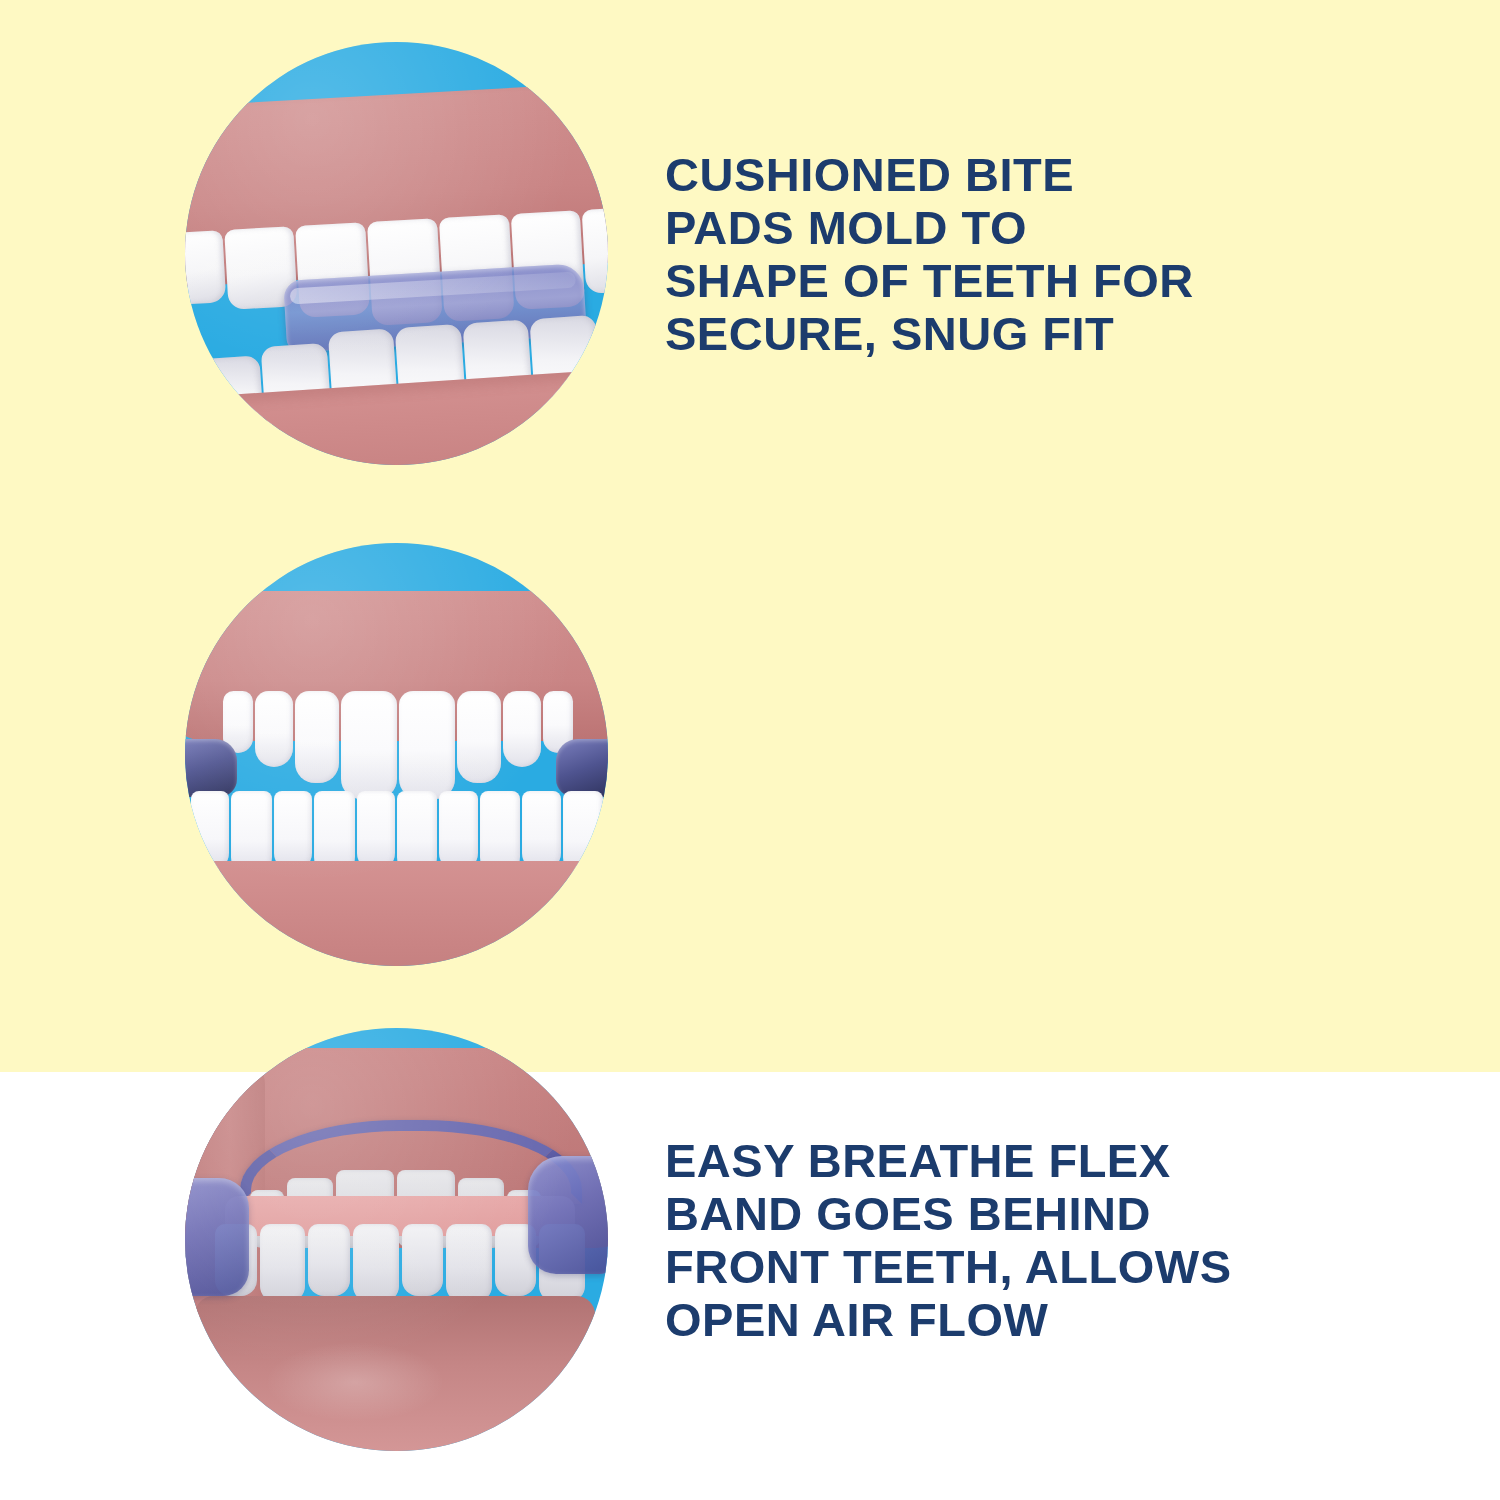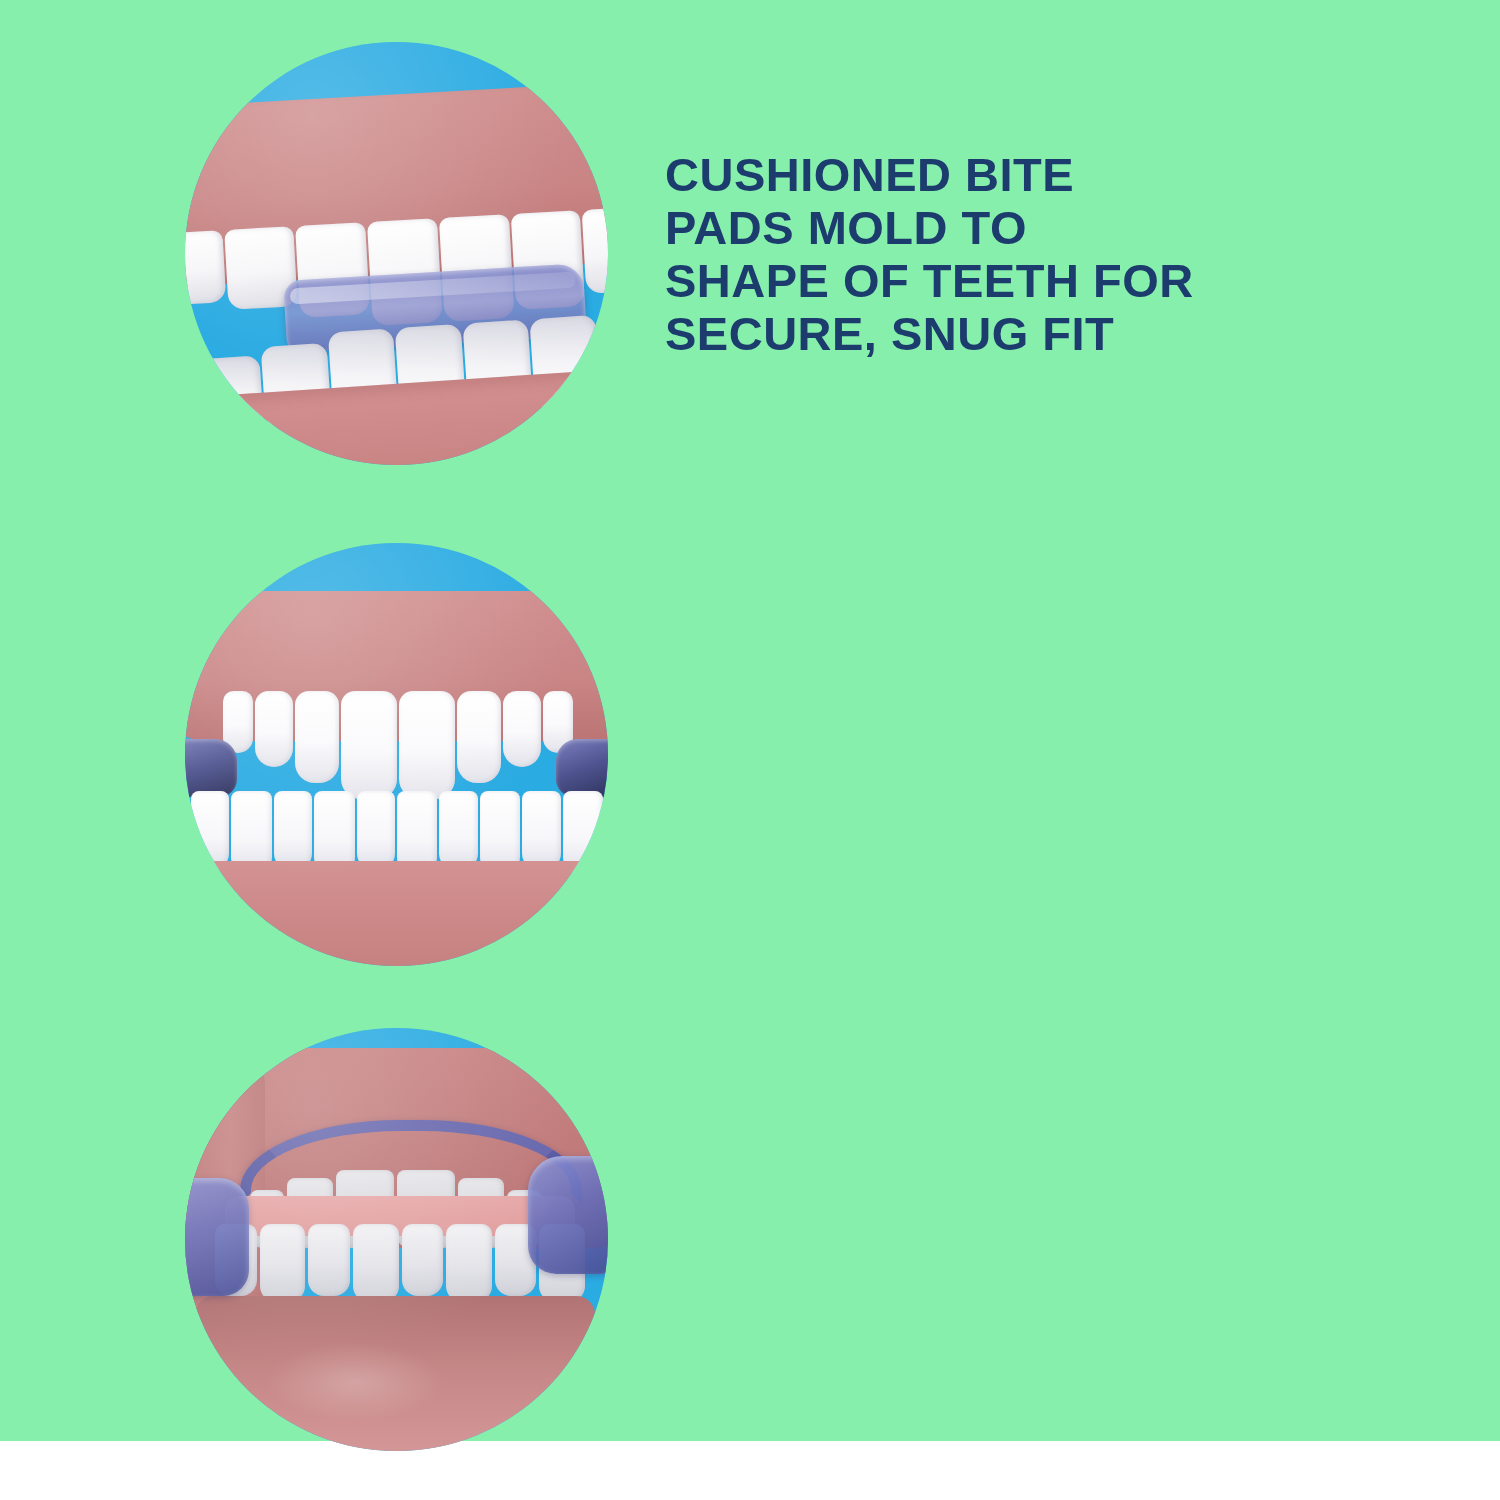--- a/index.html
+++ b/index.html
@@ -10,22 +10,22 @@
   }
   body {
     width: 1500px;
     height: 1500px;
     font-family: "Liberation Sans", sans-serif;
     overflow: hidden;
   }
   .page {
     position: relative;
     width: 1500px;
-    height: 1441px;
-    background: #86efac;
+    height: 1072px;
+    background: #fef9c3;
   }
 
   
   .feature-row {
     position: absolute;
     left: 0;
     width: 1500px;
     display: flex;
     align-items: center;
   }
@@ -403,15 +403,21 @@
           <span class="t"></span>
           <span class="t"></span>
           <span class="t"></span>
           <span class="t"></span>
         </div>
         <div class="ill3-tongue"></div>
         <div class="ill3-pad left"></div>
         <div class="ill3-pad right"></div>
       </div>
     </div>
+    <div class="text-col">
+      <p class="feature-text">EASY BREATHE FLEX
+BAND GOES BEHIND
+FRONT TEETH, ALLOWS
+OPEN AIR FLOW</p>
+    </div>
   </div>
 
 </div>
 
 </body></html>

